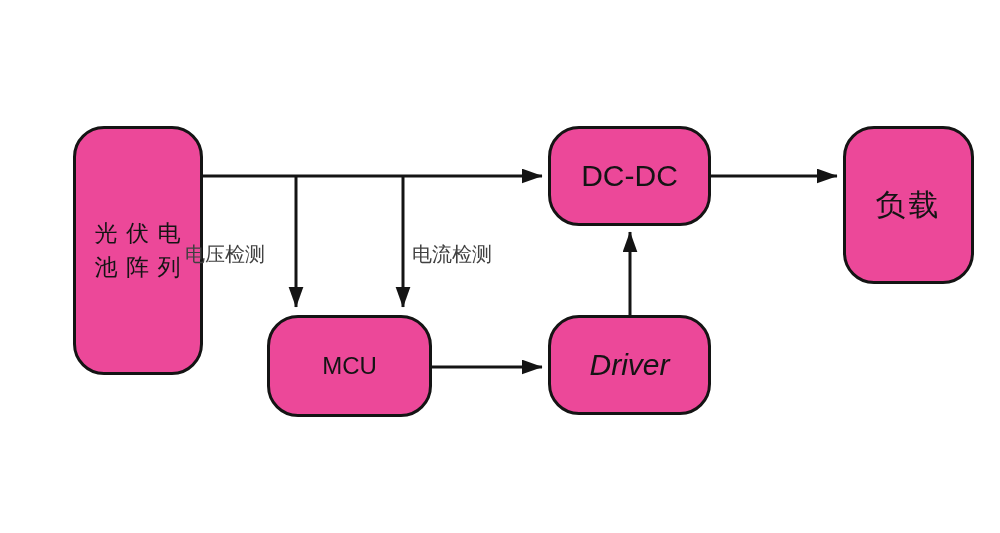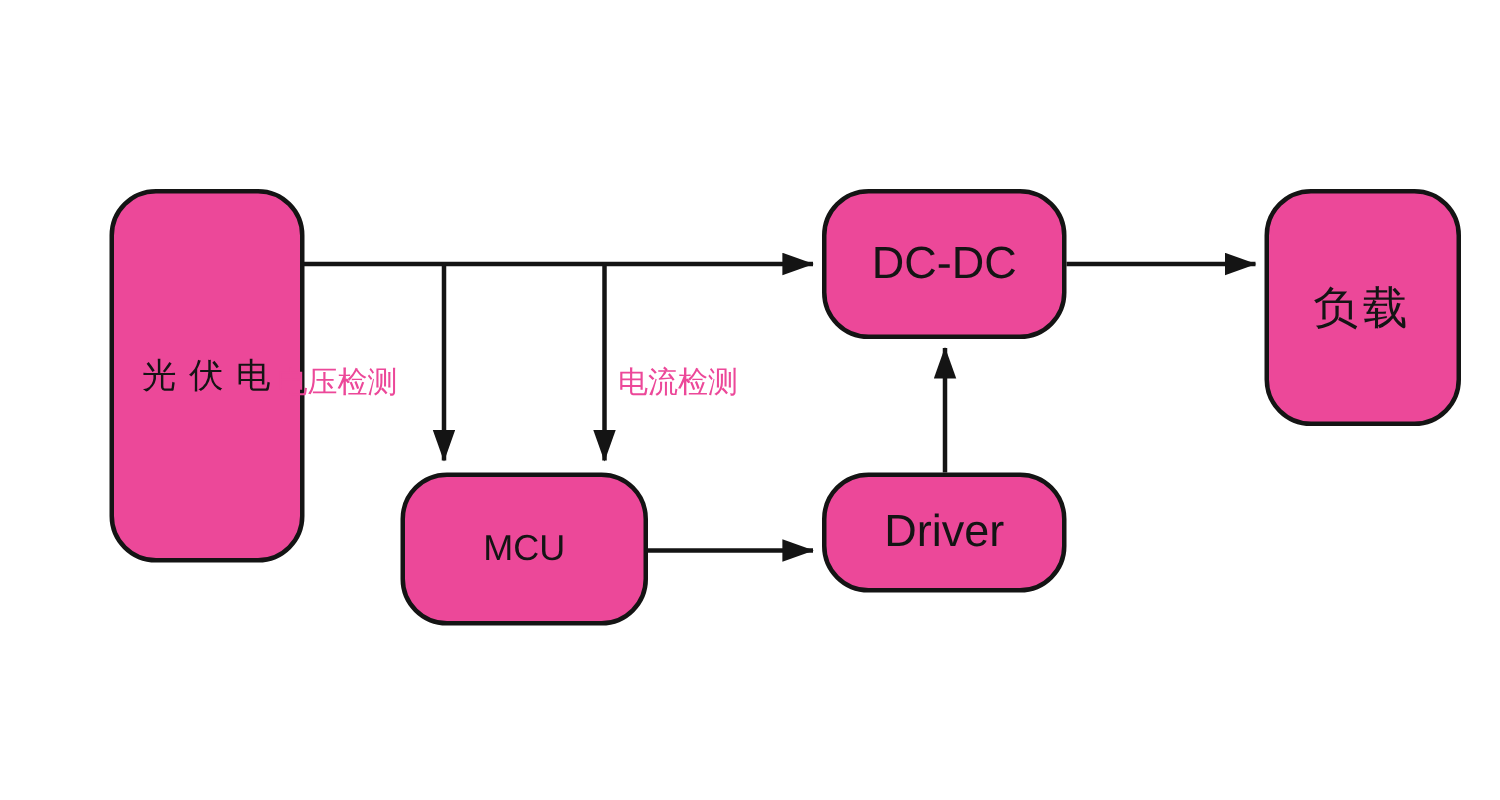--- a/index.html
+++ b/index.html
@@ -53,26 +53,27 @@
     font-size: 30px;
     letter-spacing: 3px;
   }
   .block-mcu {
     left: 267px; top: 315px;
     width: 165px; height: 102px;
     font-size: 24px;
   }
   .block-driver {
     left: 548px; top: 315px;
-    width: 163px; height: 80px;
+    width: 163px; height: 100px;
     font-size: 30px;
+    font-style: italic;
   }
   .edge-label {
     position: absolute;
-    color: #ec4899;
+    color: #404040;
     font-size: 20px;
     white-space: nowrap;
   }
   .edge-label-voltage { left: 185px; top: 241px; }
   .edge-label-current { left: 412px; top: 241px; }
 </style>
 </head>
 <body>
 
 <div class="canvas">
@@ -92,20 +93,21 @@
 
     <path d="M432,367 L542,367" stroke="#141414" stroke-width="3" fill="none" marker-end="url(#arrow)"></path>
 
     <path d="M630,315 L630,232" stroke="#141414" stroke-width="3" fill="none" marker-end="url(#arrow)"></path>
 
     <path d="M711,176 L837,176" stroke="#141414" stroke-width="3" fill="none" marker-end="url(#arrow)"></path>
   </svg>
 
   <div class="block block-pv">
     <div>光 伏 电</div>
+    <div>池 阵 列</div>
   </div>
 
   <div class="block block-dcdc">
     <div>DC-DC</div>
   </div>
 
   <div class="block block-load">
     <div>负载</div>
   </div>
 

